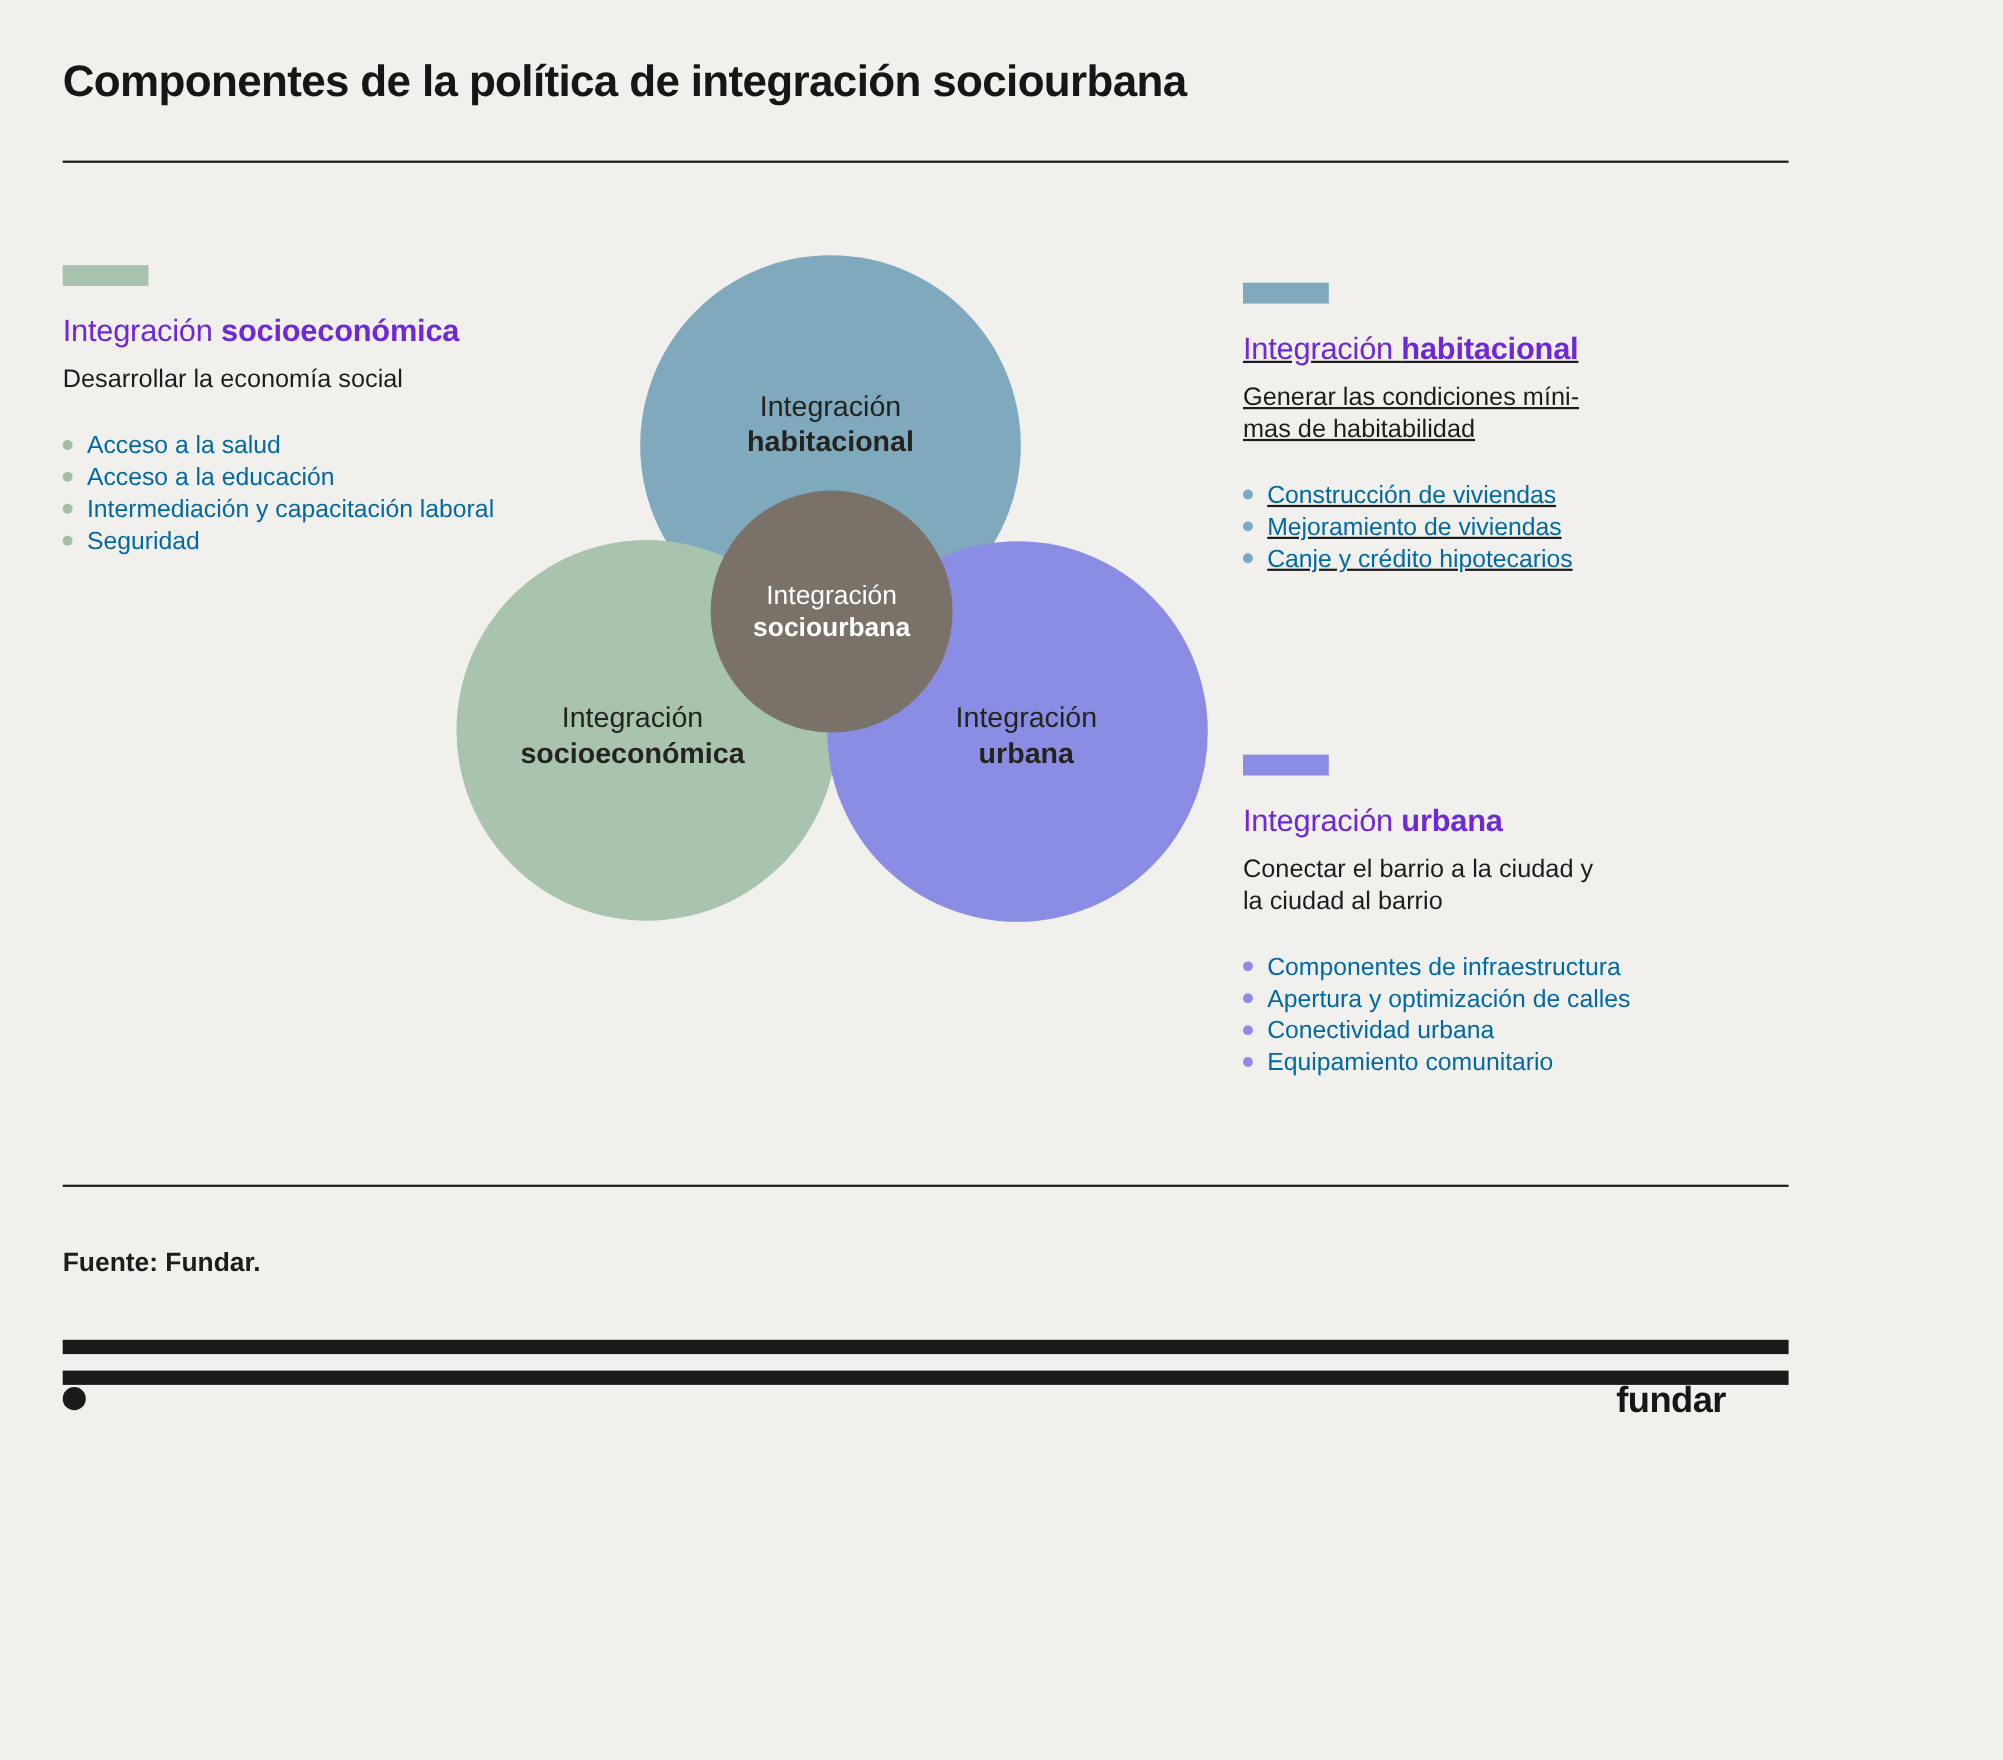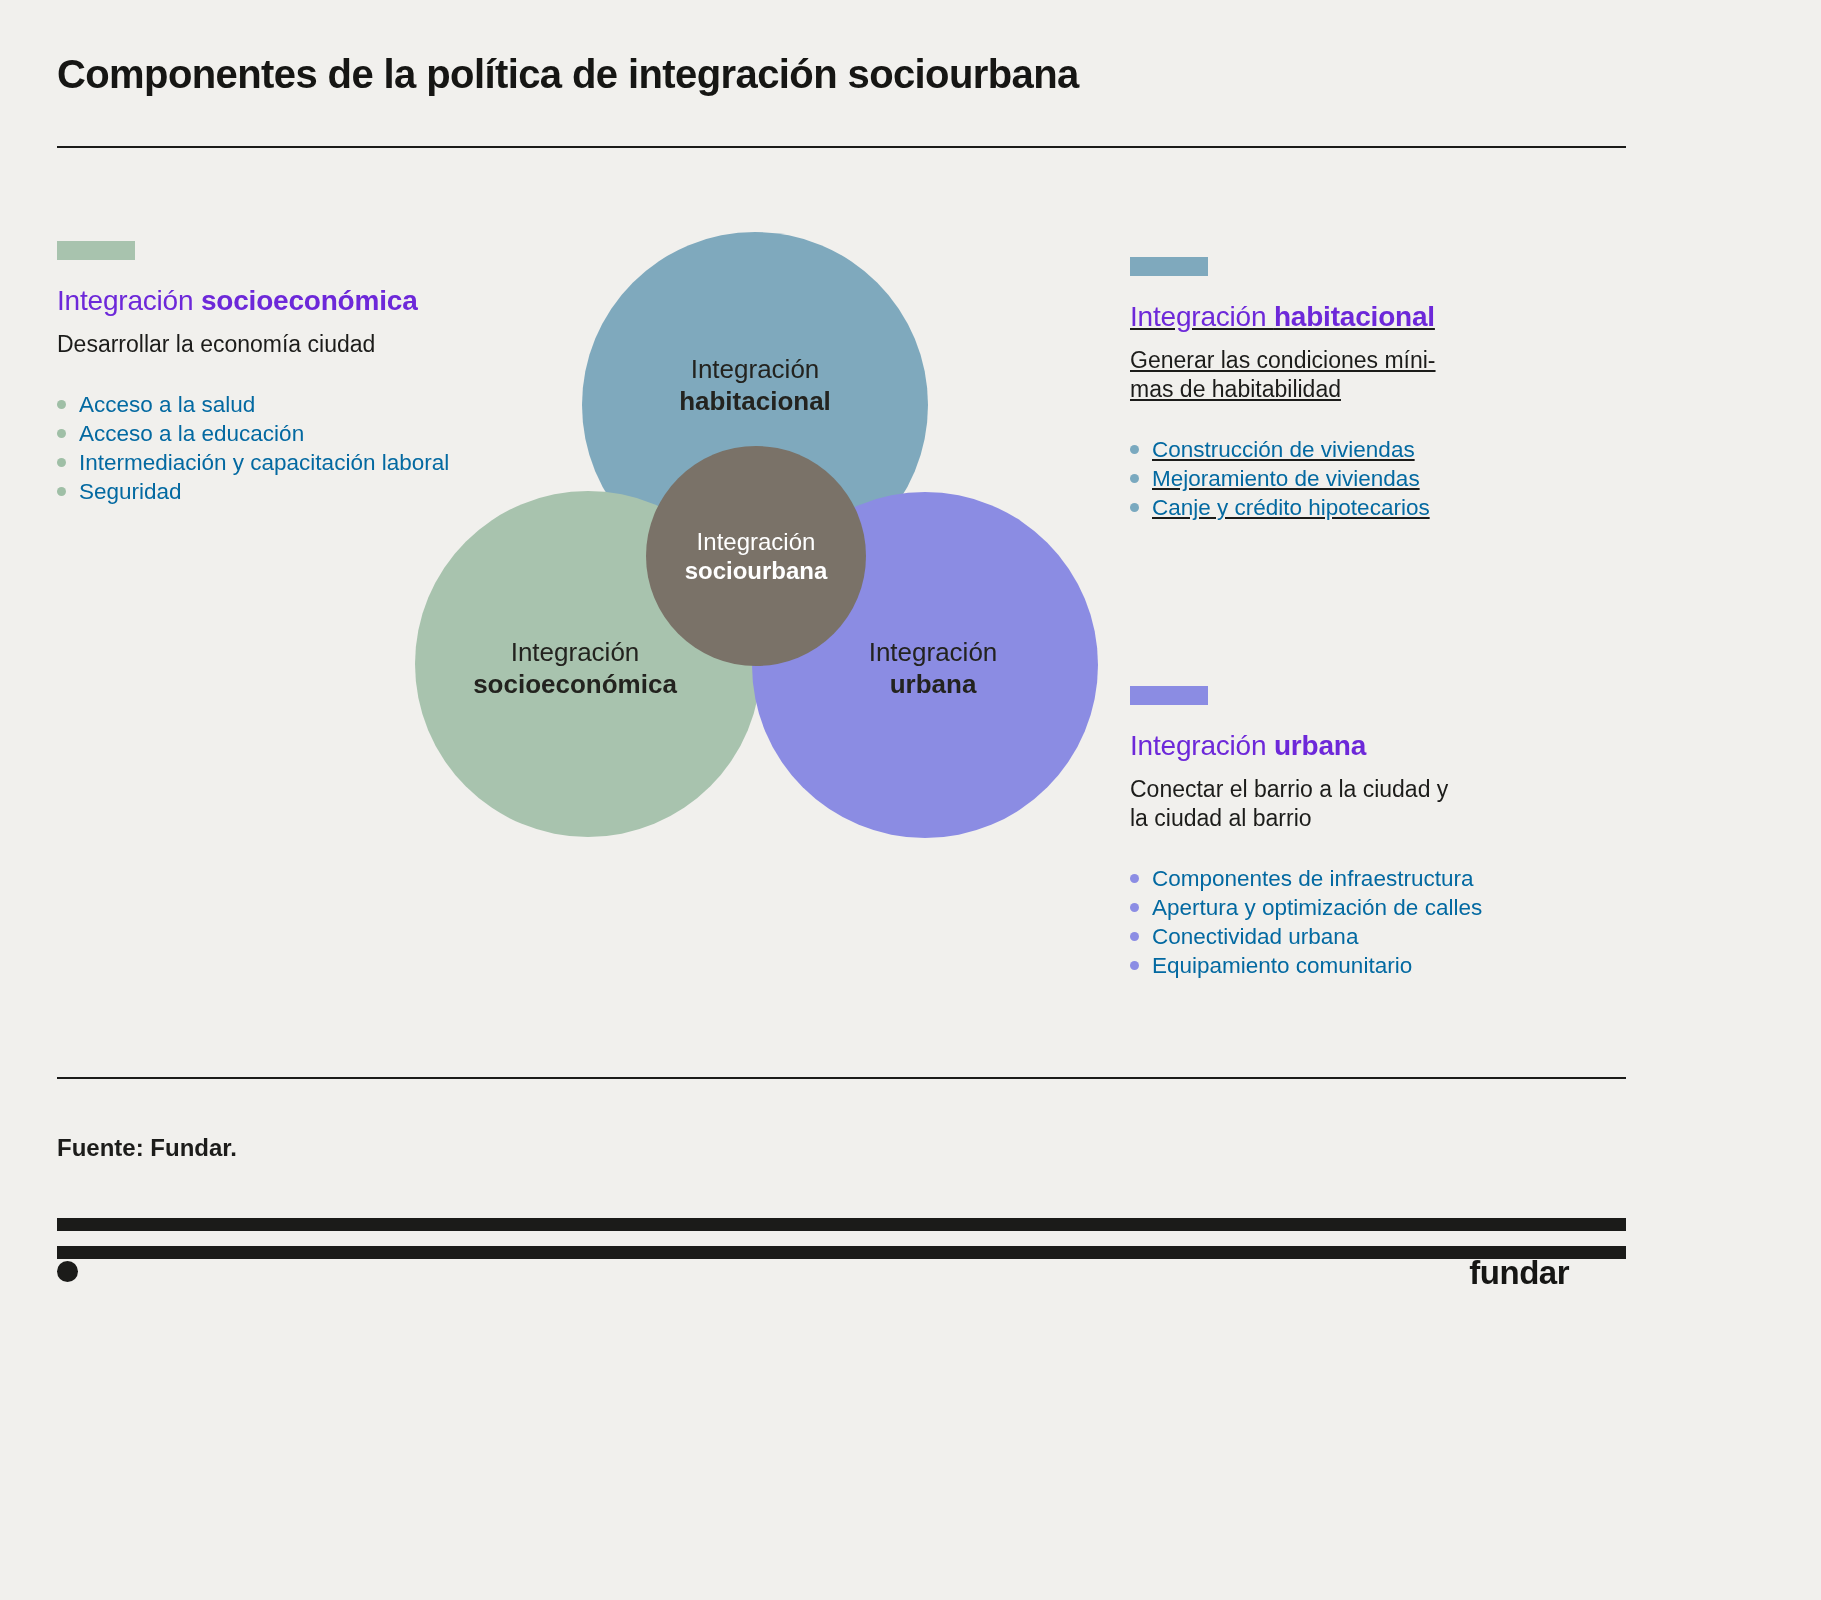--- a/index.html
+++ b/index.html
@@ -78,21 +78,21 @@
 <body>
 
 <div class="page">
 
   <h1 class="title">Componentes de la política de integración sociourbana</h1>
   <div class="rule rule-top"></div>
 
   <section class="panel panel-left green">
     <span class="swatch swatch-green"></span>
     <h2><span>Integración </span><span class="b">socioeconómica</span></h2>
-    <p class="subtitle">Desarrollar la economía ciudad</p>
+    <p class="subtitle">Desarrollar la economía social</p>
     <ul class="bullets">
       <li>
           <span class="dot"></span>
           <span>Acceso a la salud</span>
         </li>
       <li>
           <span class="dot"></span>
           <span>Acceso a la educación</span>
         </li>
       <li>

